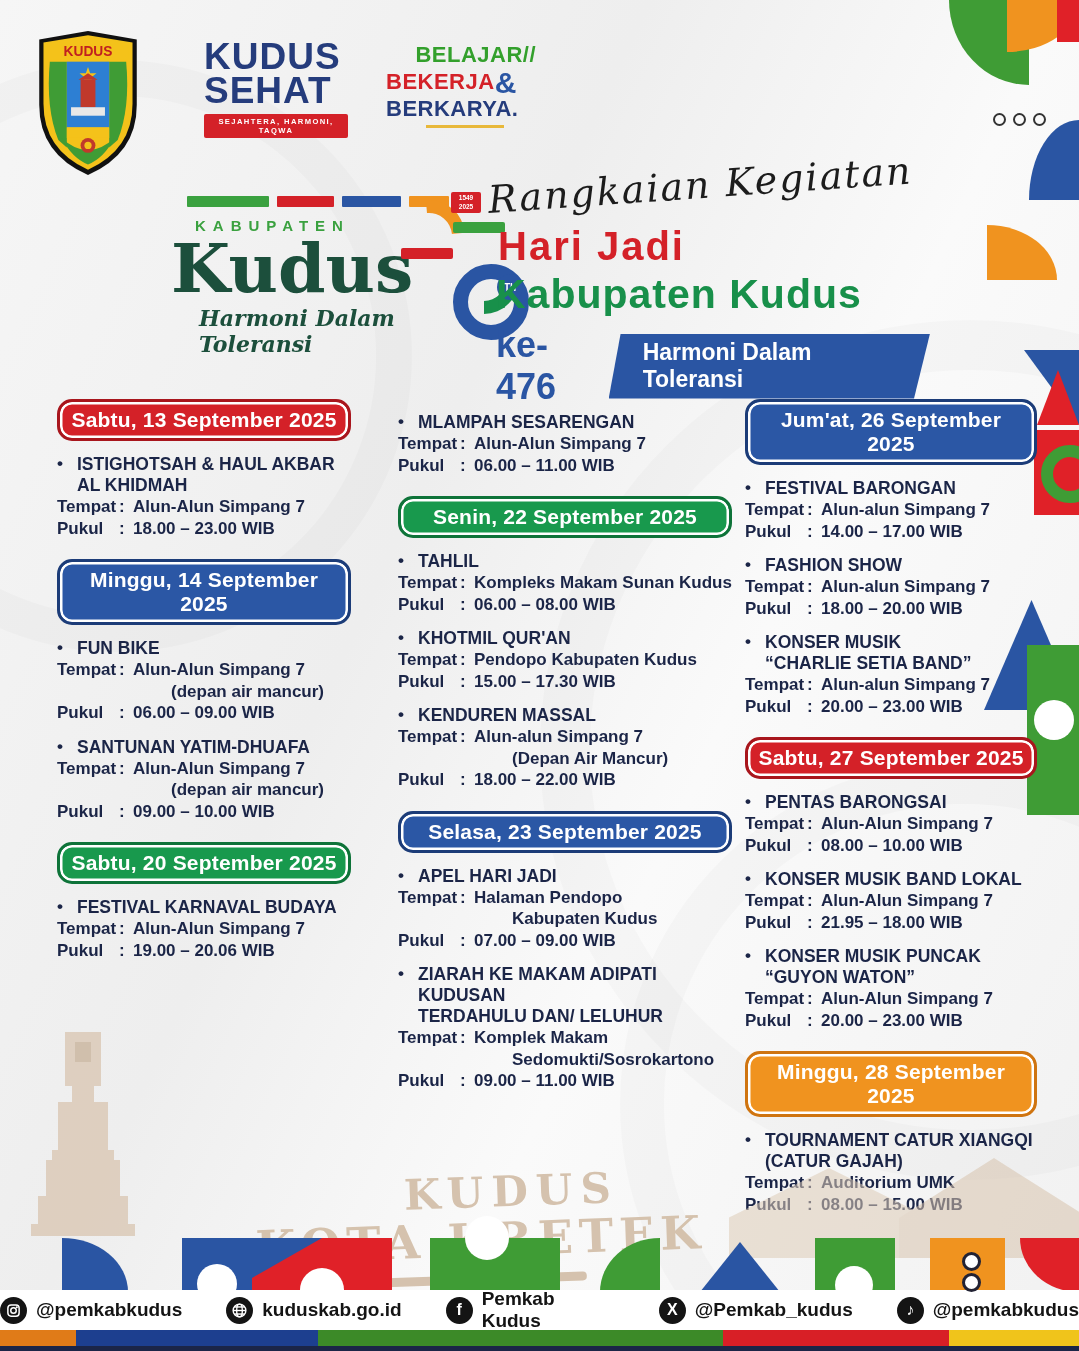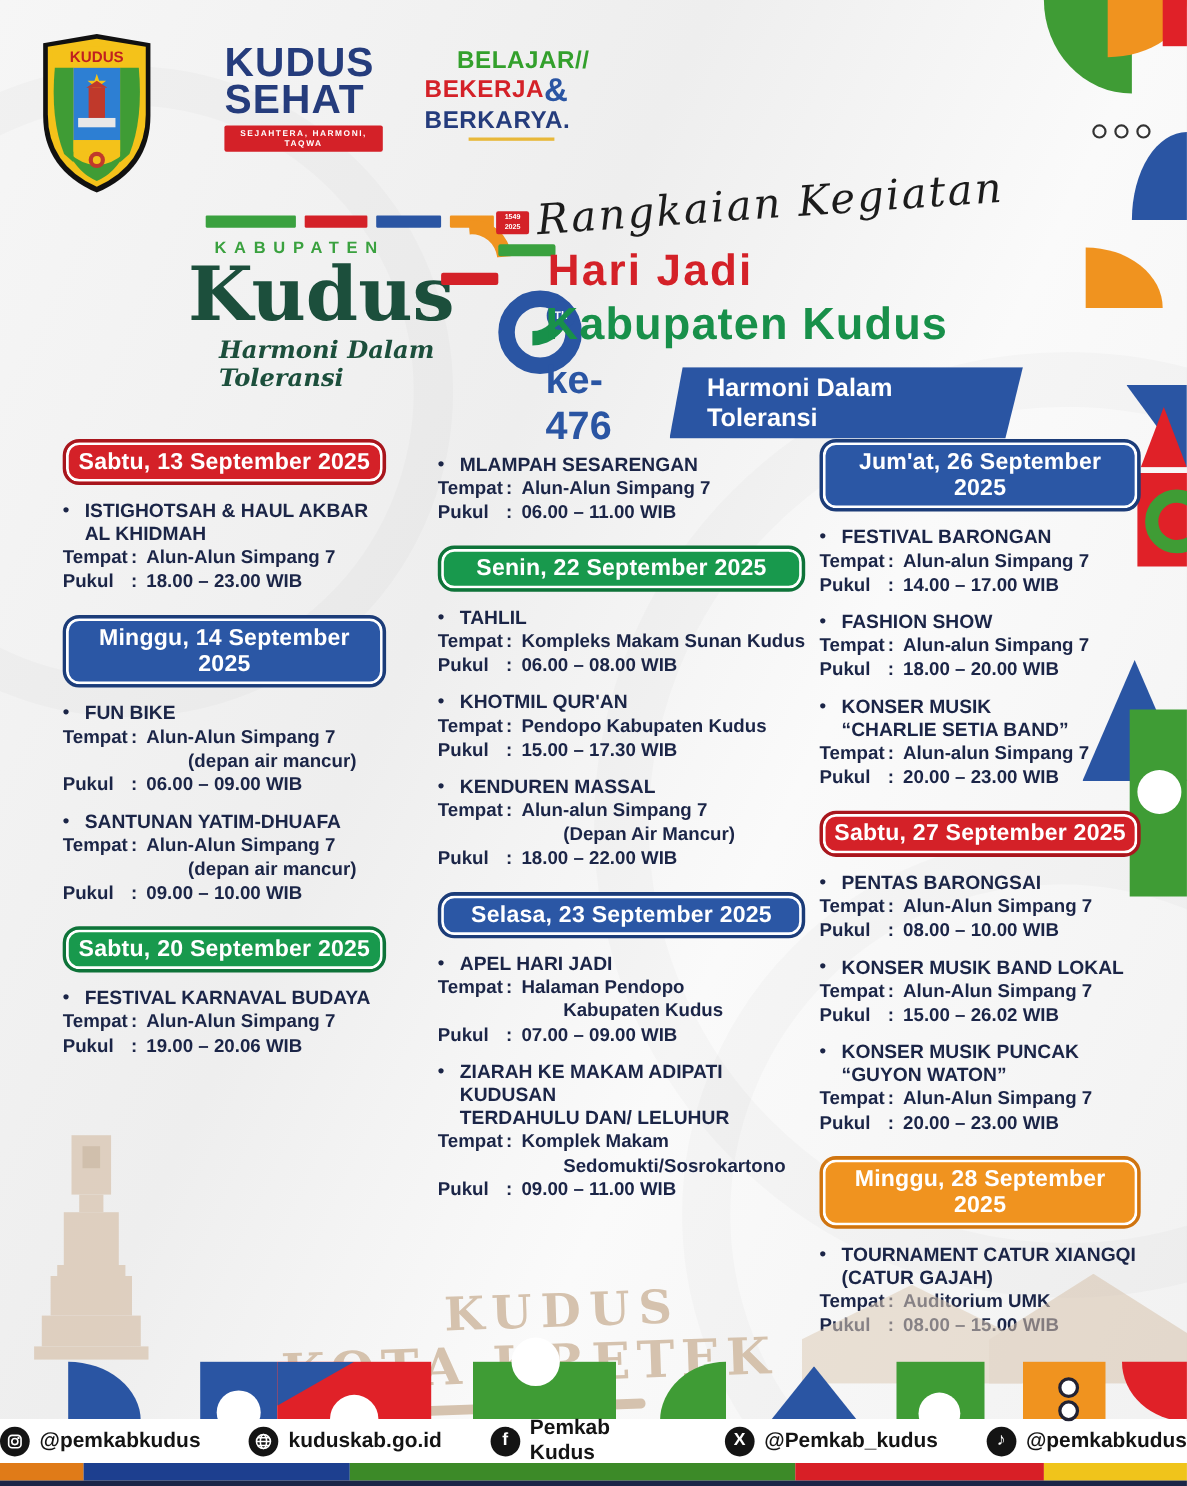--- a/index.html
+++ b/index.html
@@ -535,21 +535,21 @@
             <span class="dlabel">Tempat</span>
             <span class="dcolon">:</span>
             <span class="dvals">
               <div class="vline">Alun-Alun Simpang 7</div>
             </span>
           </div>
           <div class="detail">
             <span class="dlabel">Pukul</span>
             <span class="dcolon">:</span>
             <span class="dvals">
-              <div class="vline">15.00 – 26.02 WIB</div>
+              <div class="vline">21.95 – 18.00 WIB</div>
             </span>
           </div>
         </div>
         <div class="event">
           <div class="event-name">
             <div class="name-line"><span class="bullet">•</span><span>KONSER MUSIK PUNCAK</span></div>
             <div class="name-line"><span>“GUYON WATON”</span></div>
           </div>
           <div class="detail">
             <span class="dlabel">Tempat</span>

